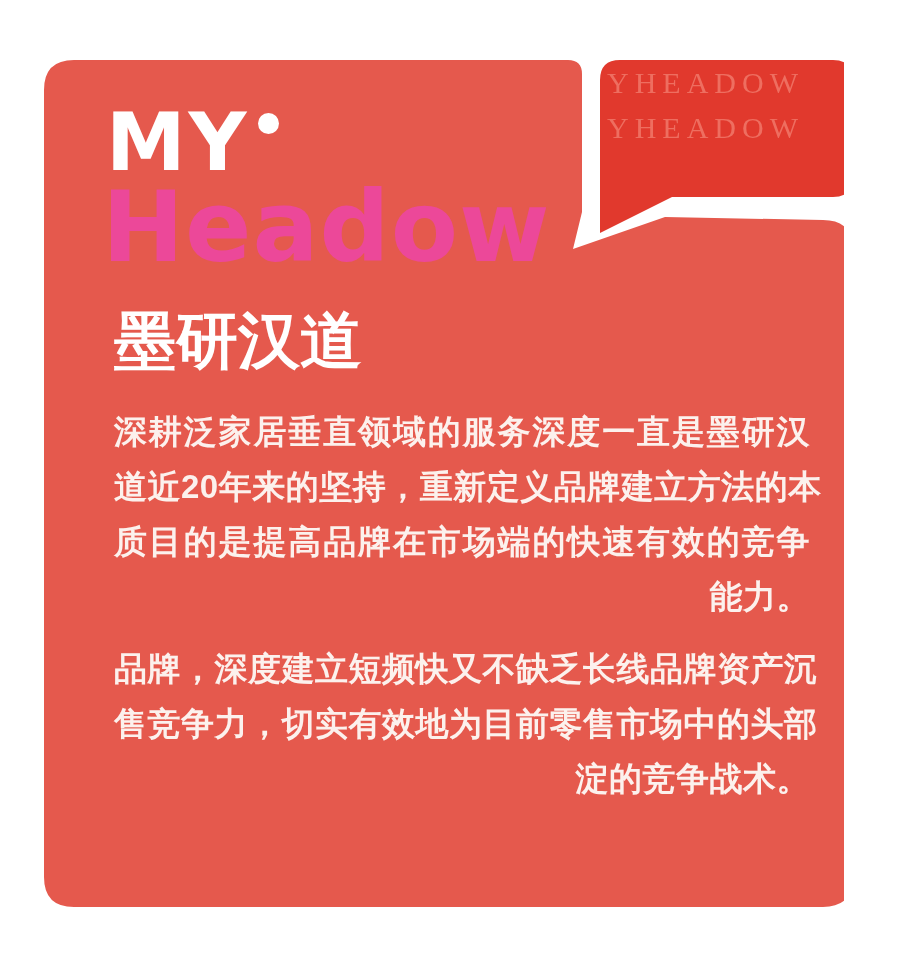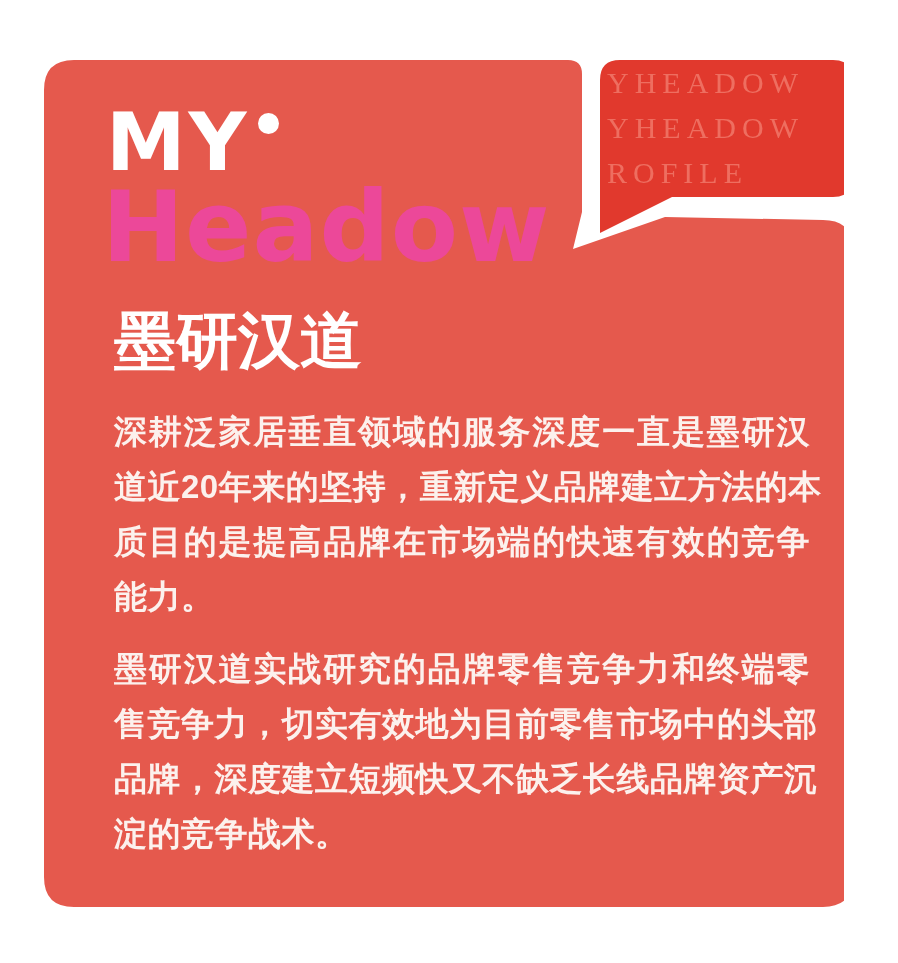--- a/index.html
+++ b/index.html
@@ -26,21 +26,21 @@
   .brand-cn{
     position:absolute;left:106px;top:300px;margin:8px;height:66px;line-height:66px;
     font-size:62px;font-weight:700;color:#ffffff;letter-spacing:0px;
   }
   
   .body-text{position:absolute;left:114px;top:404px;width:696px;color:#fcf1ed;}
   .para{margin:0;padding:0;}
   .para + .para{margin-top:17px;}
   .line{
     display:block;font-size:33px;line-height:55px;font-weight:600;
-    white-space:nowrap;letter-spacing:0.5px;
+    white-space:nowrap;letter-spacing:0.5px;text-align:right;
   }
   .line.just{text-align:justify;text-align-last:justify;}
   
   .watermark{
     position:absolute;left:607px;top:60px;width:250px;
     font-family:Liberation Serif, serif;
     color:#ee6e60;font-size:30px;letter-spacing:6px;font-weight:400;
   }
   .watermark .wline{height:45px;line-height:45px;white-space:nowrap;overflow:visible;}
 </style>
@@ -86,26 +86,24 @@
   <h1 class="brand-cn">墨研汉道</h1>
 
   <div class="body-text">
     <p class="para">
       <span class="line just">深耕泛家居垂直领域的服务深度一直是墨研汉</span>
       <span class="line just">道近20年来的坚持，重新定义品牌建立方法的本</span>
       <span class="line just">质目的是提高品牌在市场端的快速有效的竞争</span>
       <span class="line">能力。</span>
     </p>
     <p class="para">
-      <span class="line just">墨研汉道实战研究的品牌零售竞争力和终端零</span>
+      <span class="line just">品牌，深度建立短频快又不缺乏长线品牌资产沉</span>
       <span class="line just">售竞争力，切实有效地为目前零售市场中的头部</span>
-      <span class="line just">品牌，深度建立短频快又不缺乏长线品牌资产沉</span>
       <span class="line">淀的竞争战术。</span>
     </p>
   </div>
 
   <div class="watermark">
     <div class="wline">YHEADOW</div>
     <div class="wline">YHEADOW</div>
-    <div class="wline">ROFILE</div>
   </div>
 
 </div>
 
 </body></html>

